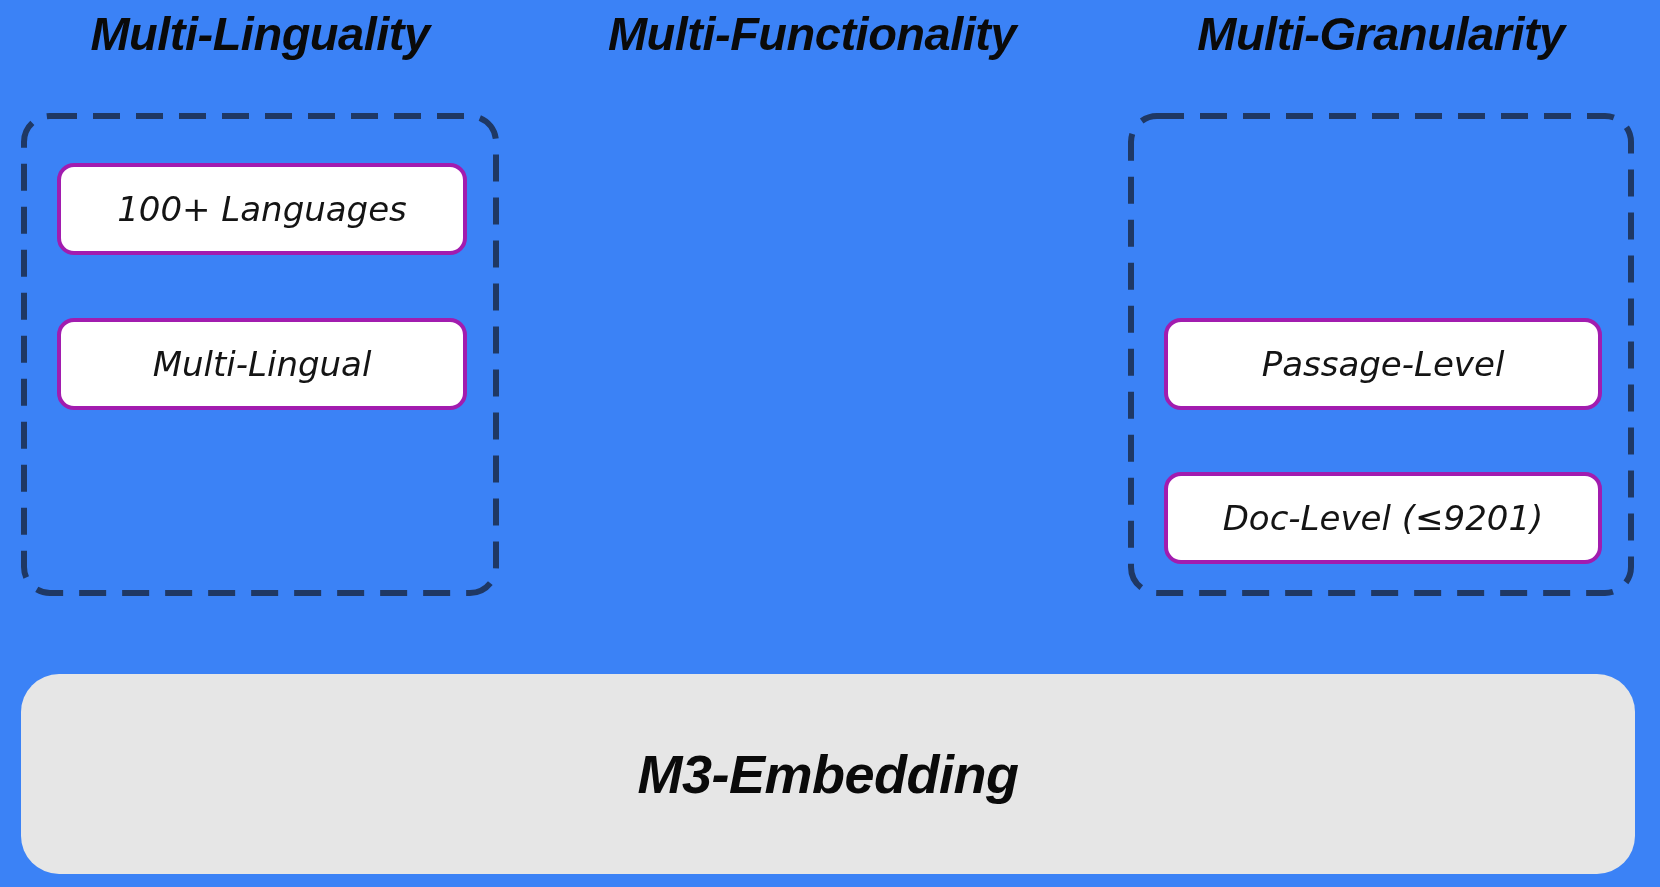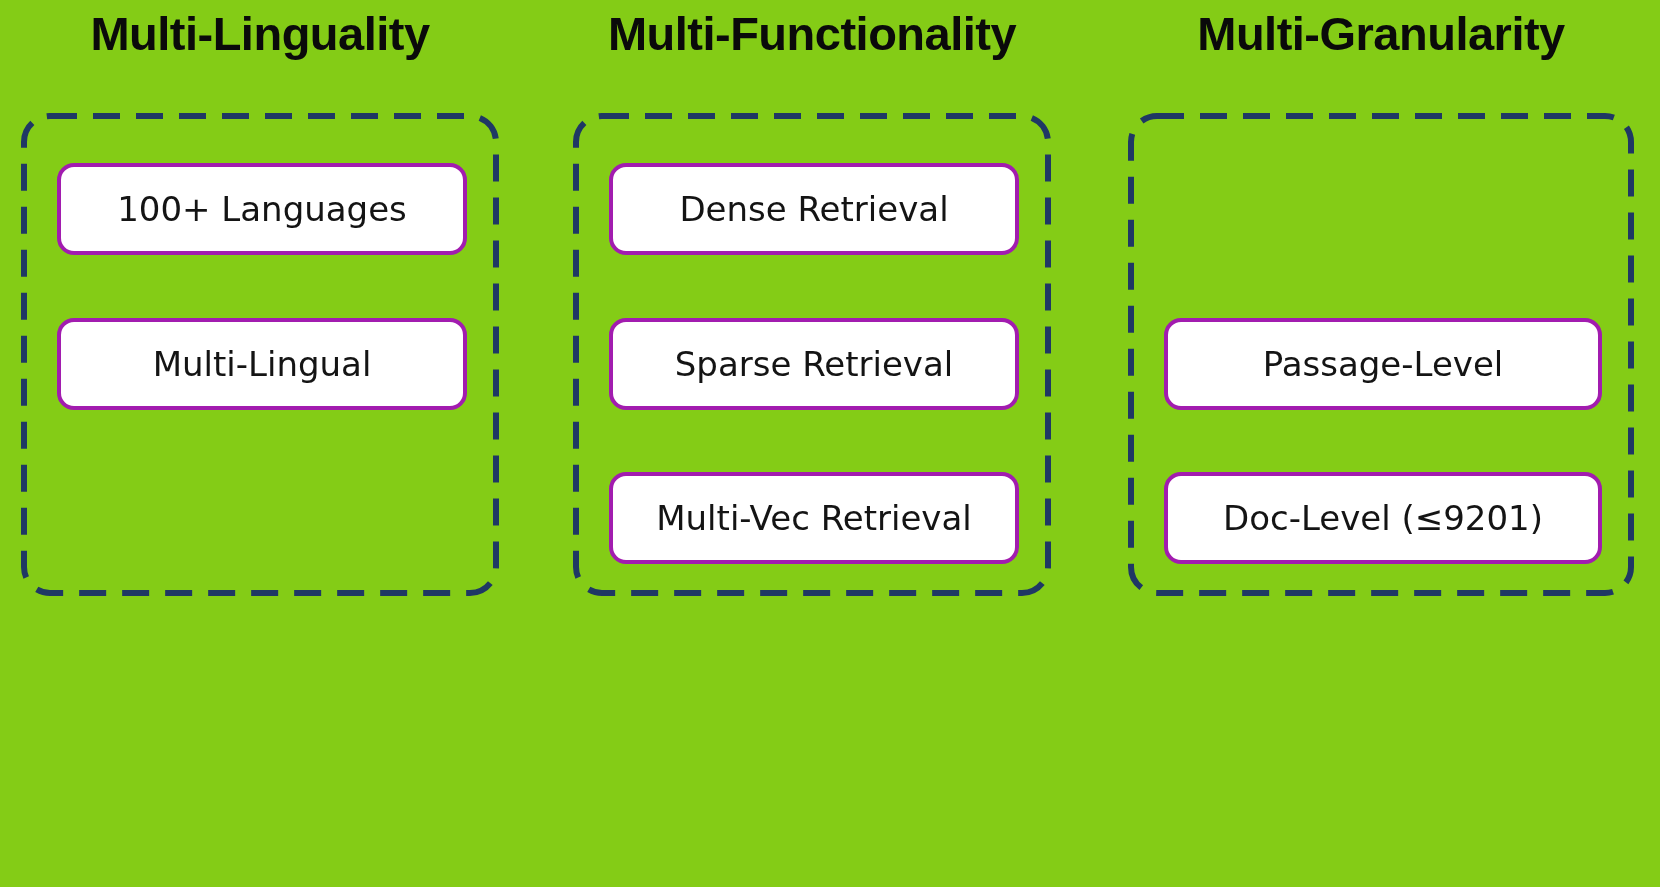--- a/index.html
+++ b/index.html
@@ -8,21 +8,22 @@
     background: #ffffff;
     width: 1660px;
     height: 887px;
     overflow: hidden;
     font-family: "Liberation Sans", sans-serif;
   }
   .stage {
     position: relative;
     width: 1660px;
     height: 887px;
-    background: #84cc16;
+    background: #3b82f6;
+    font-style: italic;
   }
   .col-title {
     position: absolute;
     top: 2px;
     height: 62px;
     display: flex;
     align-items: center;
     justify-content: center;
     font-size: 47px;
     font-weight: 800;
@@ -93,31 +94,26 @@
   <div class="col-title c2">Multi-Functionality</div>
 
   <div class="dashed-panel c1">
     <svg width="480" height="485" viewBox="0 0 480 485">
       <rect x="4" y="4" width="472" height="477" rx="26" fill="none" stroke="#1F3864" stroke-width="6" stroke-dasharray="27 16"></rect>
     </svg>
     <div class="feature-box r1">100+ Languages</div>
     <div class="feature-box r2">Multi-Lingual</div>
   </div>
 
-  <div class="dashed-panel c2">
-    <svg width="480" height="485" viewBox="0 0 480 485">
-      <rect x="4" y="4" width="472" height="477" rx="26" fill="none" stroke="#1F3864" stroke-width="6" stroke-dasharray="27 16"></rect>
-    </svg>
-    <div class="feature-box r1">Dense Retrieval</div>
-    <div class="feature-box r2">Sparse Retrieval</div>
-    <div class="feature-box r3">Multi-Vec Retrieval</div>
-  </div>
 
   <div class="dashed-panel c3">
     <svg width="508" height="485" viewBox="0 0 508 485">
       <rect x="4" y="4" width="500" height="477" rx="26" fill="none" stroke="#1F3864" stroke-width="6" stroke-dasharray="27 16"></rect>
     </svg>
     <div class="feature-box r2">Passage-Level</div>
     <div class="feature-box r3">Doc-Level (≤9201)</div>
   </div>
 
+  <div class="banner">
+    <span class="banner-label">M3-Embedding</span>
+  </div>
 
 </div>
 
 </body></html>

